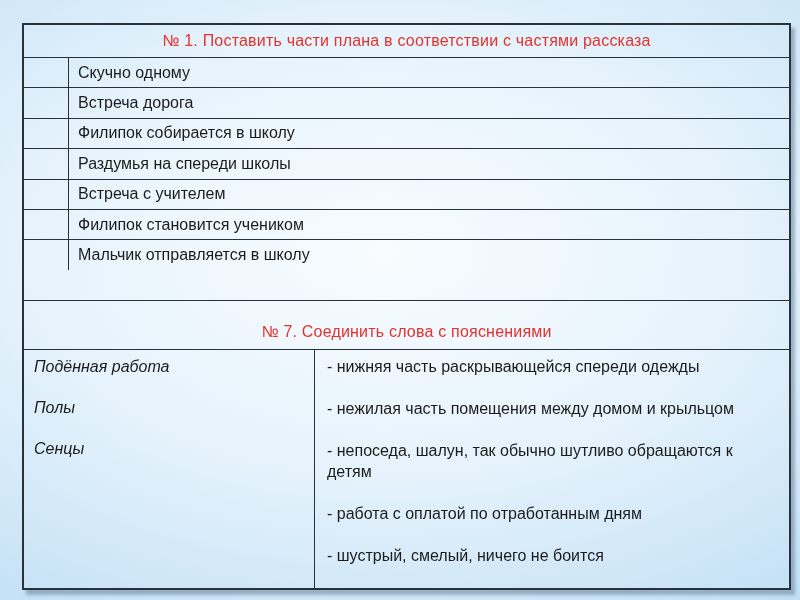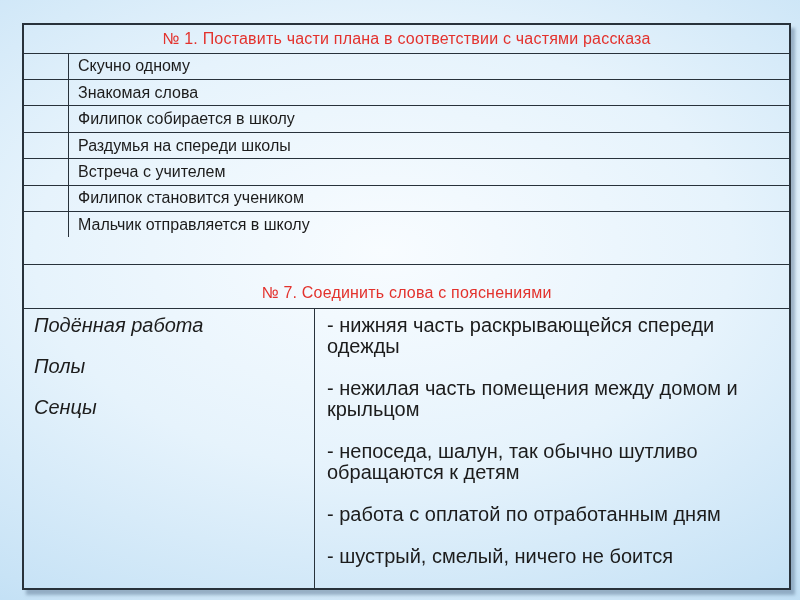--- a/index.html
+++ b/index.html
@@ -85,41 +85,41 @@
     border-right: 1.5px solid var(--border, #28323b);
     padding: 6px 10px 0 10px;
     font-style: italic;
   }
   .defs-col {
     flex: 1;
     padding: 6px 24px 0 12px;
   }
   .words-col p, .defs-col p {
     margin: 0 0 20px 0;
-    font-size: 20px;
+    font-size: 16px;
     line-height: 21px;
   }
   .defs-col p { margin-bottom: 21px; }
 </style>
 </head>
 <body>
 
 <div class="slide">
   <div class="frame">
 
     <div class="title-row">№ 1. Поставить части плана в соответствии с частями рассказа</div>
 
     <div class="plan-rows">
       <div class="plan-row">
         <div class="num-cell"></div>
         <div class="text-cell">Скучно одному</div>
       </div>
       <div class="plan-row">
         <div class="num-cell"></div>
-        <div class="text-cell">Знакомая слова</div>
+        <div class="text-cell">Встреча дорога</div>
       </div>
       <div class="plan-row">
         <div class="num-cell"></div>
         <div class="text-cell">Филипок собирается в школу</div>
       </div>
       <div class="plan-row">
         <div class="num-cell"></div>
         <div class="text-cell">Раздумья на спереди школы</div>
       </div>
       <div class="plan-row">

